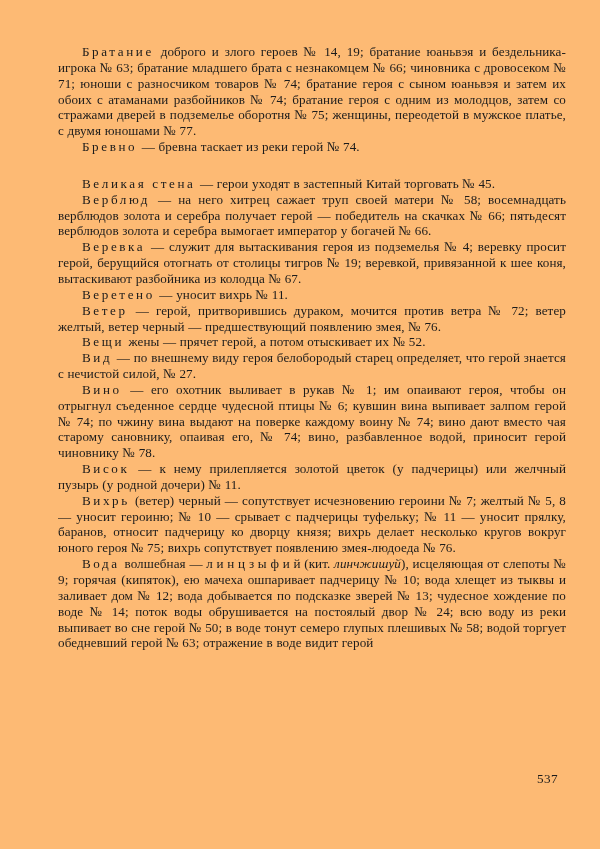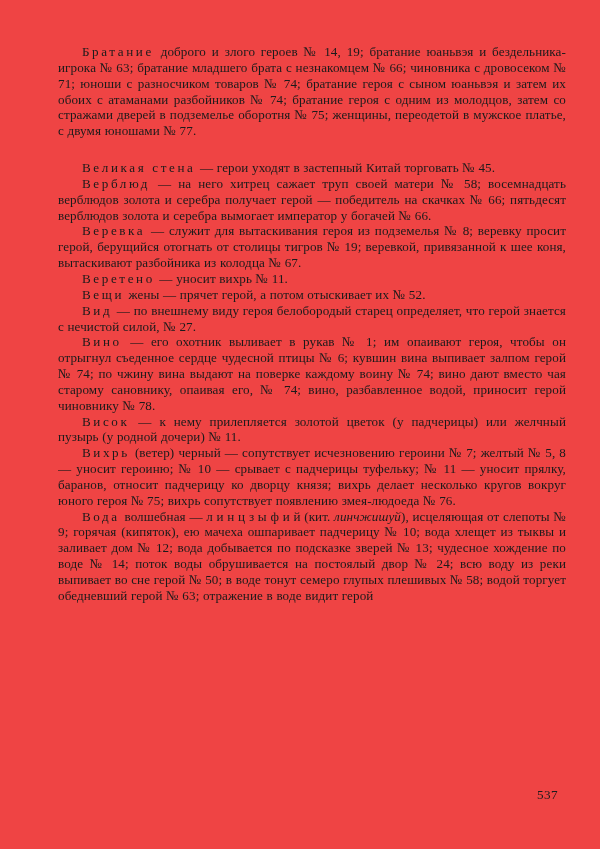--- a/index.html
+++ b/index.html
@@ -11,21 +11,21 @@
     width: 600px;
     height: 849px;
     overflow: hidden;
     font-family: "Liberation Serif", "DejaVu Serif", serif;
     color: #1b1b1b;
   }
   .page {
     position: relative;
     width: 600px;
     height: 849px;
-    background: #ef4444;
+    background: #fdba74;
     box-sizing: border-box;
   }
   
   .text-column {
     position: absolute;
     left: 58px;
     top: 44px;
     width: 508px;   
     overflow: hidden;
   }
@@ -53,47 +53,49 @@
     letter-spacing: 2.6px;
     padding-right: 1px;
   }
   .ital {
     font-style: italic;
     margin-top: 20px;
   }
   .page-number {
     position: absolute;
     right: 42px;
-    top: 787px;
+    top: 771px;
     font-size: 13.2px;
     letter-spacing: 0.4px;
   }
   
   .page, .page * {
     -webkit-font-smoothing: none;
   }
 </style>
 </head>
 <body>
 
 <div class="page">
 
   <div class="text-column">
 
     <div class="block">
       <p class="entry"><span class="hw">Братание</span><span> доброго и злого героев № 14, 19; братание юаньвэя и бездельника-игрока № 63; братание младшего брата с незнакомцем № 66; чиновника с дровосеком № 71; юноши с разносчиком товаров № 74; братание героя с сыном юаньвэя и затем их обоих с атаманами разбойников № 74; братание героя с одним из молодцов, затем со стражами дверей в подземелье оборотня № 75; женщины, переодетой в мужское платье, с двумя юношами № 77.</span></p>
+      <p class="entry"><span class="hw">Бревно</span><span> — бревна таскает из реки герой № 74.</span></p>
     </div>
 
     <div class="group-gap"></div>
 
     <div class="block">
       <p class="entry"><span class="hw">Великая стена</span><span> — герои уходят в застепный Китай торговать № 45.</span></p>
       <p class="entry"><span class="hw">Верблюд</span><span> — на него хитрец сажает труп своей матери № 58; восемнадцать верблюдов золота и серебра получает герой — победитель на скачках № 66; пятьдесят верблюдов золота и серебра вымогает император у богачей № 66.</span></p>
-      <p class="entry"><span class="hw">Веревка</span><span> — служит для вытаскивания героя из подземелья № 8; веревку просит герой, берущийся отогнать от столицы тигров № 19; веревкой, привязанной к шее коня, вытаскивают разбойника из колодца № 67.</span></p>
+      <p class="entry"><span class="hw">Веревка</span><span> — служит для вытаскивания героя из подземелья № 4; веревку просит герой, берущийся отогнать от столицы тигров № 19; веревкой, привязанной к шее коня, вытаскивают разбойника из колодца № 67.</span></p>
       <p class="entry"><span class="hw">Веретено</span><span> — уносит вихрь № 11.</span></p>
+      <p class="entry"><span class="hw">Ветер</span><span> — герой, притворившись дураком, мочится против ветра № 72; ветер желтый, ветер черный — предшествующий появлению змея, № 76.</span></p>
       <p class="entry"><span class="hw">Вещи</span><span> жены — прячет герой, а потом отыскивает их № 52.</span></p>
       <p class="entry"><span class="hw">Вид</span><span> — по внешнему виду героя белобородый старец определяет, что герой знается с нечистой силой, № 27.</span></p>
       <p class="entry"><span class="hw">Вино</span><span> — его охотник выливает в рукав № 1; им опаивают героя, чтобы он отрыгнул съеденное сердце чудесной птицы № 6; кувшин вина выпивает залпом герой № 74; по чжину вина выдают на поверке каждому воину № 74; вино дают вместо чая старому сановнику, опаивая его, № 74; вино, разбавленное водой, приносит герой чиновнику № 78.</span></p>
       <p class="entry"><span class="hw">Висок</span><span> — к нему прилепляется золотой цветок (у падчерицы) или желчный пузырь (у родной дочери) № 11.</span></p>
       <p class="entry"><span class="hw">Вихрь</span><span> (ветер) черный — сопутствует исчезновению героини № 7; желтый № 5, 8 — уносит героиню; № 10 — срывает с падчерицы туфельку; № 11 — уносит прялку, баранов, относит падчерицу ко дворцу князя; вихрь делает несколько кругов вокруг юного героя № 75; вихрь сопутствует появлению змея-людоеда № 76.</span></p>
       <p class="entry"><span class="hw">Вода</span><span> волшебная — л и н ц з ы ф и й (кит. </span><span class="ital">линчжишуй</span><span>), исцеляющая от слепоты № 9; горячая (кипяток), ею мачеха ошпаривает падчерицу № 10; вода хлещет из тыквы и заливает дом № 12; вода добывается по подсказке зверей № 13; чудесное хождение по воде № 14; поток воды обрушивается на постоялый двор № 24; всю воду из реки выпивает во сне герой № 50; в воде тонут семеро глупых плешивых № 58; водой торгует обедневший герой № 63; отражение в воде видит герой</span></p>
     </div>
 
   </div>
 

